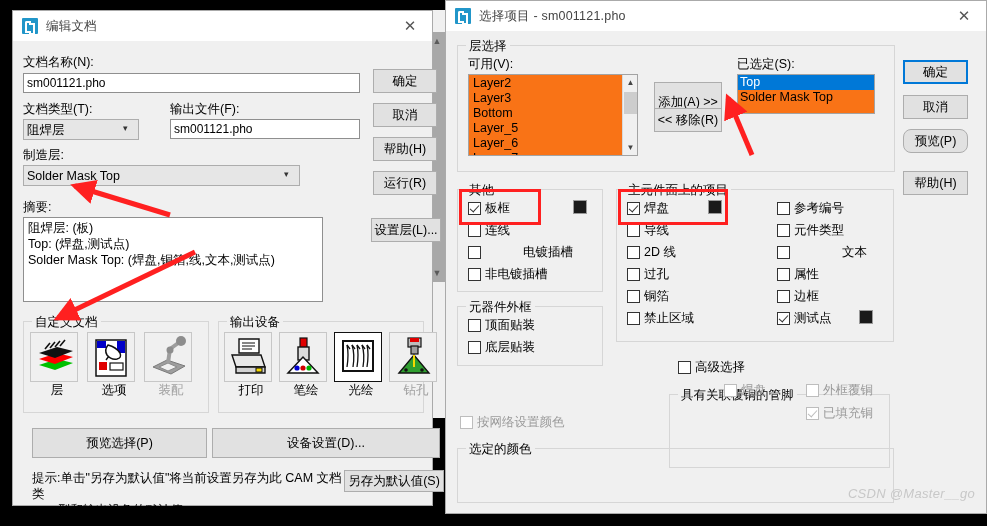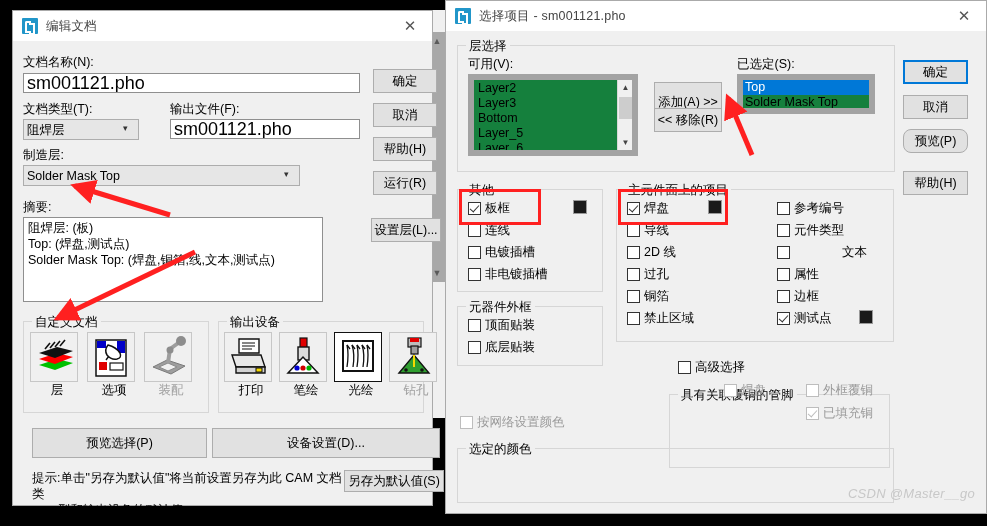--- a/index.html
+++ b/index.html
@@ -47,21 +47,21 @@
   .win-close {
     position: absolute; right: 0; top: 0; width: 44px; height: 30px;
     display: flex; align-items: center; justify-content: center;
     color: #555; font-size: 15px; font-family: "DejaVu Sans", sans-serif;
   }
 
   
   .lbl { font-size: 12.5px; color: #000; }
   .txtbox {
     background: #fff; border: 1px solid #8f8f8f; height: 20px;
-    font-size: 18px; padding: 1px 3px; color: #000; line-height: 17px;
+    font-size: 12px; padding: 1px 3px; color: #000; line-height: 17px;
     overflow: hidden; white-space: nowrap;
   }
   .combo {
     background: #e6e6e6; border: 1px solid #adadad; height: 21px;
     font-size: 12.5px; padding: 1px 3px; color: #000; line-height: 18px;
     position: relative; overflow:hidden; white-space: nowrap;
   }
   .combo .chev {
     position: absolute; right: 6px; top: 4px; width: 9px; height: 9px;
     color:#333; font-size: 9px; line-height: 9px;
@@ -87,21 +87,21 @@
   
   .icobtn {
     background: #f0f0f0; border: 1px solid #c7c7c7; width: 48px; height: 50px;
     position: relative;
   }
   .icobtn.sel { border: 1px solid #111; background:#fff; }
   .icocap { font-size: 12.5px; text-align: center; width: 54px; }
   .icocap.dis { color: #a0a0a0; }
 
   
-  .listbox { background:#15803d; border:6px solid #a3a3a3; position:absolute; overflow:hidden; }
+  .listbox { background:#f97316; border:1px solid #a3a3a3; position:absolute; overflow:hidden; }
   .listrow { font-size: 12.5px; padding: 0 2px; line-height: 15px; color:#000; white-space:nowrap; }
   .listrow.sel { background: #0078d7; color:#fff; }
   .lbscroll { position:absolute; right:0; top:0; width:15px; height:100%; background:#f0f0f0; border-left:1px solid #d8d8d8; }
   .lbscroll .a { position:absolute; left:0; width:15px; height:15px; text-align:center; font-size:8px; line-height:15px; color:#444; }
   .lbscroll .a.up { top:0; } .lbscroll .a.dn { bottom:0; }
   .lbscroll .th { position:absolute; left:1px; top:17px; width:13px; height:22px; background:#cdcdcd; }
 
   
   .cb { display:flex; align-items:center; position:absolute; font-size:12.5px; color:#000; white-space:nowrap; }
   .cb .box {
@@ -338,21 +338,21 @@
       <div class="cb" style="left:10px; top:10px;">
         <span class="box on"></span>
         <span>板框</span>
       </div>
       <div class="swatch" style="left:115px; top:10px;"></div>
 
       <div class="cb" style="left:10px; top:32px;">
         <span class="box"></span>
         <span>连线</span>
       </div>
-      <div class="cb" style="left:10px; top:54px;">
+      <div class="cb" style="left:10px; top:54px;gap:38px;">
         <span class="box"></span>
         <span>电镀插槽</span>
       </div>
       <div class="cb" style="left:10px; top:76px;">
         <span class="box"></span>
         <span>非电镀插槽</span>
       </div>
     </div>
 
     <div class="group" style="left:11px; top:305px; width:146px; height:60px;">

